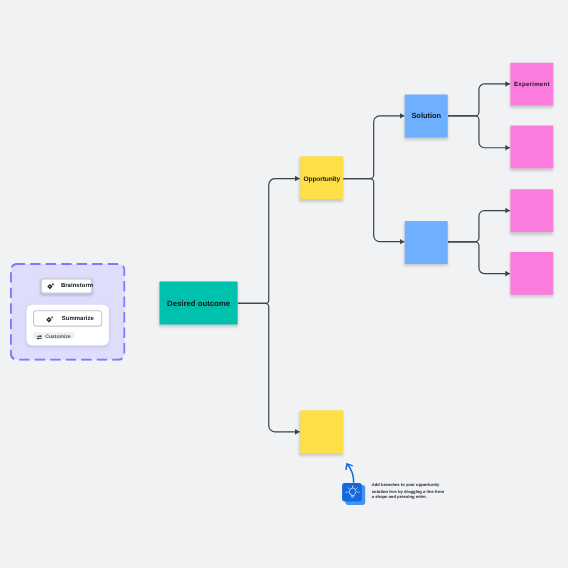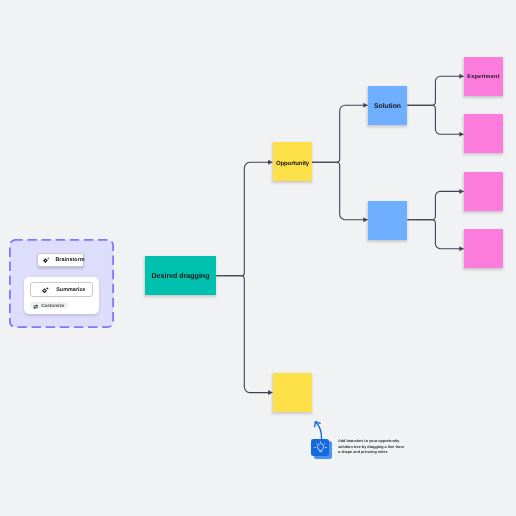--- a/index.html
+++ b/index.html
@@ -125,21 +125,21 @@
         <line x1="19.5" y1="4.4" x2="18.1" y2="5.8"></line>
         <line x1="0.9" y1="11.9" x2="3.2" y2="11.9"></line>
         <line x1="23.1" y1="11.9" x2="20.8" y2="11.9"></line>
       </g>
     </svg>
   </div>
 
   <div id="hint-text">Add branches to your opportunity solution tree by dragging a line from a shape and pressing enter.</div>
 
 <div class="node" style="left: 145px; top: 256px; width: 71px; height: 39px; background: rgb(0, 192, 174);">
-      <span class="nlabel" style="font-size: 7.1px;">Desired dragging</span>
+      <span class="nlabel" style="font-size: 7.1px;">Desired outcome</span>
     </div>
     <div class="node" style="left: 273px; top: 142px; width: 39px; height: 39px; background: rgb(253, 224, 71);">
       <span class="nlabel" style="font-size: 6px; letter-spacing: -0.1px; transform: translateY(1.5px);">Opportunity</span>
     </div>
     <div class="node" style="left: 368px; top: 86px; width: 39px; height: 39px; background: rgb(110, 175, 255);">
       <span class="nlabel" style="font-size: 6.8px; transform: translateY(0.5px);">Solution</span>
     </div>
     <div class="node" style="left: 464px; top: 57px; width: 39px; height: 39px; background: rgb(252, 124, 221);">
       <span class="nlabel" style="font-size: 5.5px; letter-spacing: 0.25px;">Experiment</span>
     </div>

